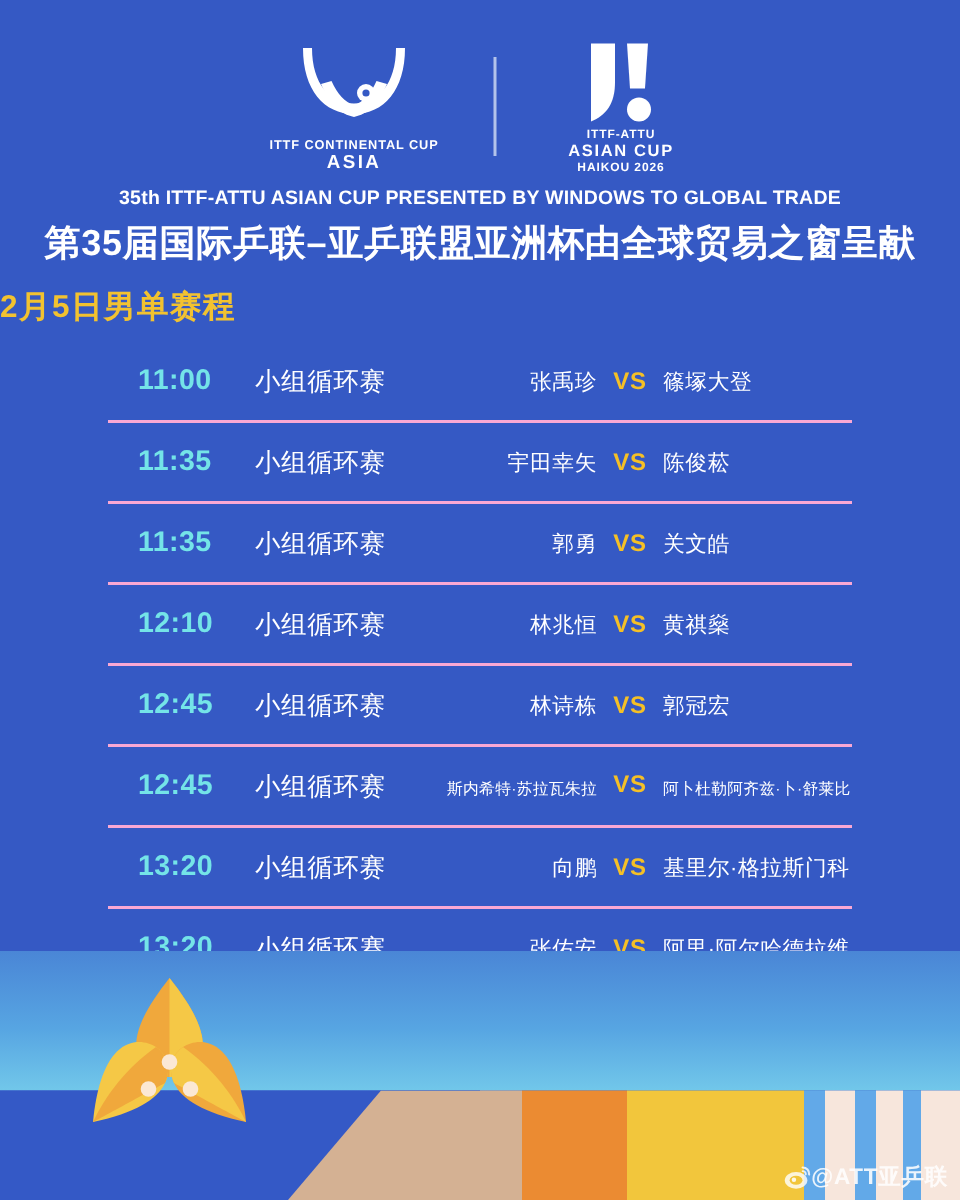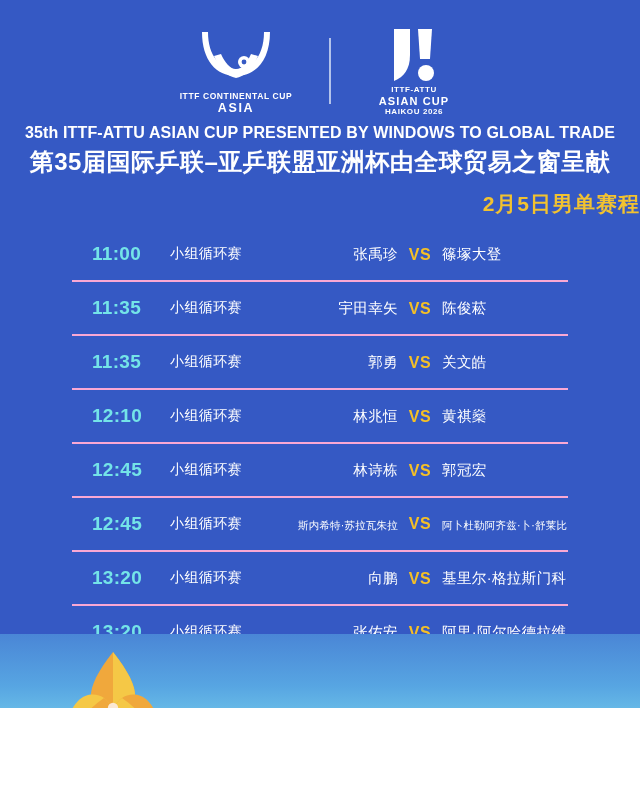--- a/index.html
+++ b/index.html
@@ -6,21 +6,21 @@
     margin: 0;
     padding: 0;
     background: #ffffff;
   }
   body {
     font-family: "Liberation Sans", "DejaVu Sans", sans-serif;
   }
   #poster {
     position: relative;
     width: 640px;
-    height: 708px;
+    height: 800px;
     overflow: hidden;
     background: #3559C4;
   }
 
   
   .logo-row {
     position: absolute;
     top: 22px;
     left: 0;
     width: 640px;
@@ -59,37 +59,37 @@
   .logo-right .logo-cap .l1 { font-size: 8px; margin-top: 0; }
   .logo-right .logo-cap .l2 { font-size: 11px; letter-spacing: 1.1px; }
   .logo-left .logo-cap .l1 { margin-top: 5px; }
 
   
   .title-en {
     position: absolute;
     top: 124px; left: 0; width: 640px;
     text-align: center;
     color: #ffffff;
-    font-size: 16px;
+    font-size: 13px;
     font-weight: bold;
     letter-spacing: .15px;
   }
   .title-cn {
     position: absolute;
     top: 146px; left: 0; width: 640px;
     text-align: center;
     color: #ffffff;
     font-size: 24px;
     font-weight: bold;
     letter-spacing: .5px;
   }
   .date-head {
     position: absolute;
     top: 190px; left: 0; width: 640px;
-    text-align: right;
+    text-align: left;
     color: #F2C230;
     font-size: 21px;
     font-weight: bold;
     letter-spacing: 1px;
   }
 
   
   .schedule {
     position: absolute;
     top: 228px;
@@ -112,21 +112,21 @@
     font-size: 19px;
     font-weight: bold;
     letter-spacing: .3px;
     padding-left: 20px;
     box-sizing: border-box;
   }
   .col-stage {
     width: 110px;
     flex: 0 0 110px;
     color: #ffffff;
-    font-size: 14px;
+    font-size: 17px;
     letter-spacing: .4px;
   }
   .col-match {
     flex: 1 1 auto;
     display: flex;
     align-items: flex-end;
     justify-content: flex-start;
   }
   .p-left {
     flex: 0 0 118px;

